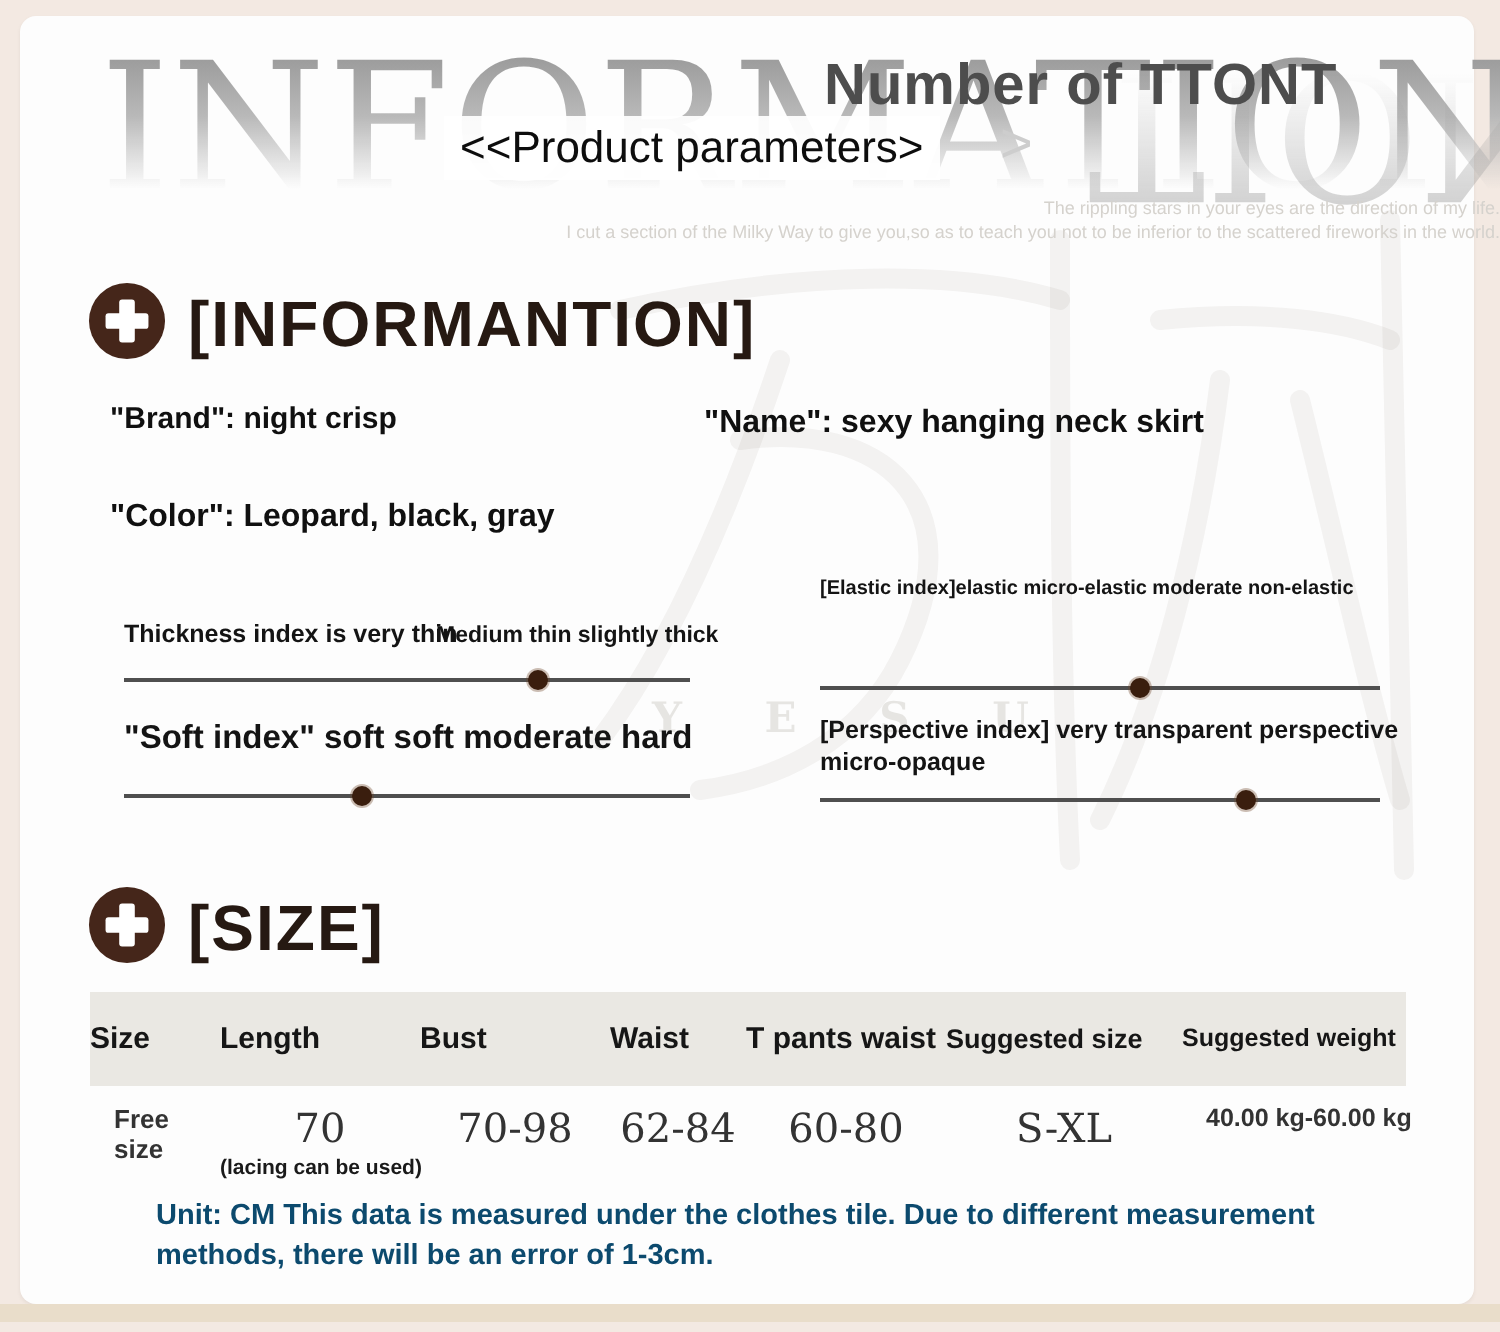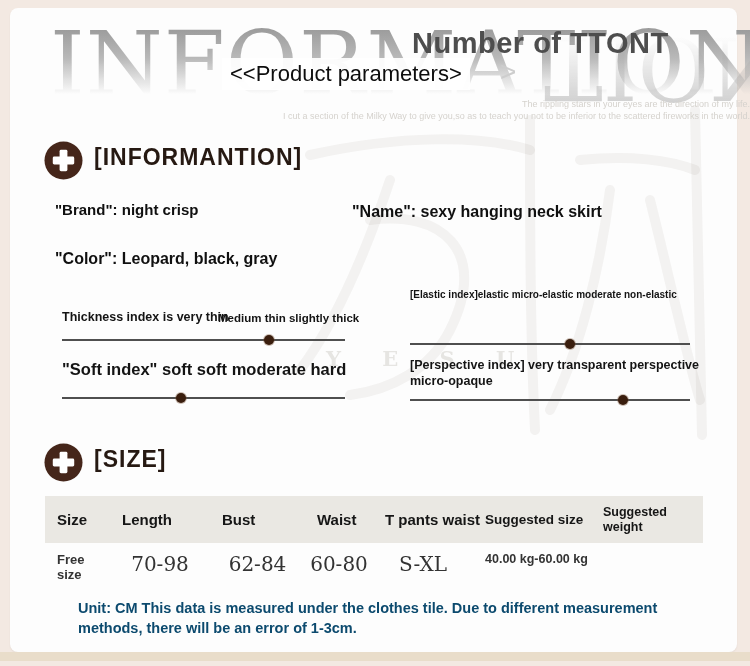--- a/index.html
+++ b/index.html
@@ -54,21 +54,21 @@
   
   .wm-cjk{left:280px;top:100px;z-index:1;}
   .wm-yesu{
     left:326px;top:346px;z-index:1;
     font-family:"DejaVu Serif","Liberation Serif",serif;
     font-size:21px;font-weight:bold;letter-spacing:17px;color:rgba(130,120,108,.18);
   }
   
   .sec-icon{width:39px;height:39px;display:block;z-index:2;}
   .sec-title{
-    font-size:23px;font-weight:bold;color:#261912;letter-spacing:1px;
+    font-size:32px;font-weight:bold;color:#261912;letter-spacing:1px;
     z-index:2;white-space:nowrap;
   }
   
   .info-line{font-weight:bold;color:#101010;z-index:2;white-space:nowrap;}
   
   .slider-label{font-weight:bold;color:#141414;z-index:2;}
   .slider-track{
     height:2px;background:#4f4f4f;z-index:2;
   }
   .slider-dot{
@@ -76,21 +76,21 @@
     border-radius:50%;background:#3a1e0e;box-shadow:0 0 0 1px rgba(110,70,40,.35);
   }
   
   .tbl-head,.tbl-row{
     left:45px;width:658px;display:grid;
     grid-template-columns:65px 100px 95px 68px 100px 118px 112px;
     z-index:2;
   }
   .tbl-head{top:496px;height:47px;background:#eae8e3;align-items:center;}
   .tbl-head .cell{
-    padding-left:12px;font-weight:bold;color:#161616;font-size:15px;white-space:nowrap;
+    padding-left:0;font-weight:bold;color:#161616;font-size:15px;white-space:nowrap;
   }
   .tbl-head .cell.small{font-size:13.5px;}
   .tbl-head .cell.tiny{font-size:12.5px;line-height:15px;white-space:normal;}
   .tbl-row{top:546px;}
   .tbl-row .cell{padding-top:6px;color:#333;}
   .cell-sizename{padding-left:12px;font-weight:bold;font-size:13px;color:#0e0e0e;padding-top:10px;}
   .cell-num{
     text-align:center;font-family:"DejaVu Serif","Liberation Serif",serif;
     font-size:20px;color:#3c3c3c;
   }
@@ -182,20 +182,24 @@
   <div class="cell">Length</div>
   <div class="cell">Bust</div>
   <div class="cell">Waist</div>
   <div class="cell">T pants waist</div>
   <div class="cell small">Suggested size</div>
   <div class="cell tiny">Suggested weight</div>
 </div>
 
 <div class="abs tbl-row">
   <div class="cell cell-sizename">Free size</div>
+  <div class="cell cell-num">
+    <span>70</span>
+    <span class="cell-note">(lacing can be used)</span>
+  </div>
   <div class="cell cell-num">70-98</div>
   <div class="cell cell-num">62-84</div>
   <div class="cell cell-num">60-80</div>
   <div class="cell cell-num">S-XL</div>
   <div class="cell cell-weight">40.00 kg-60.00 kg</div>
 </div>
 
 <div class="abs size-note">Unit: CM This data is measured under the clothes tile. Due to different measurement methods, there will be an error of 1-3cm.</div>
 
 </body></html>

